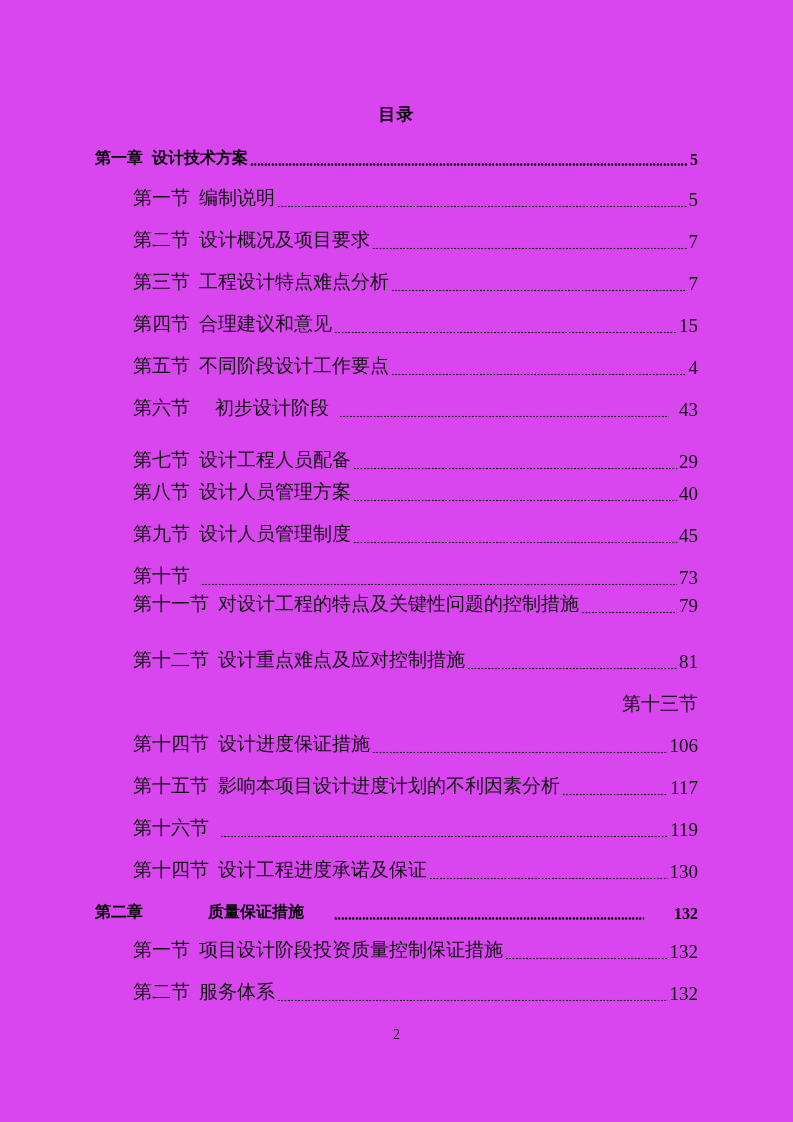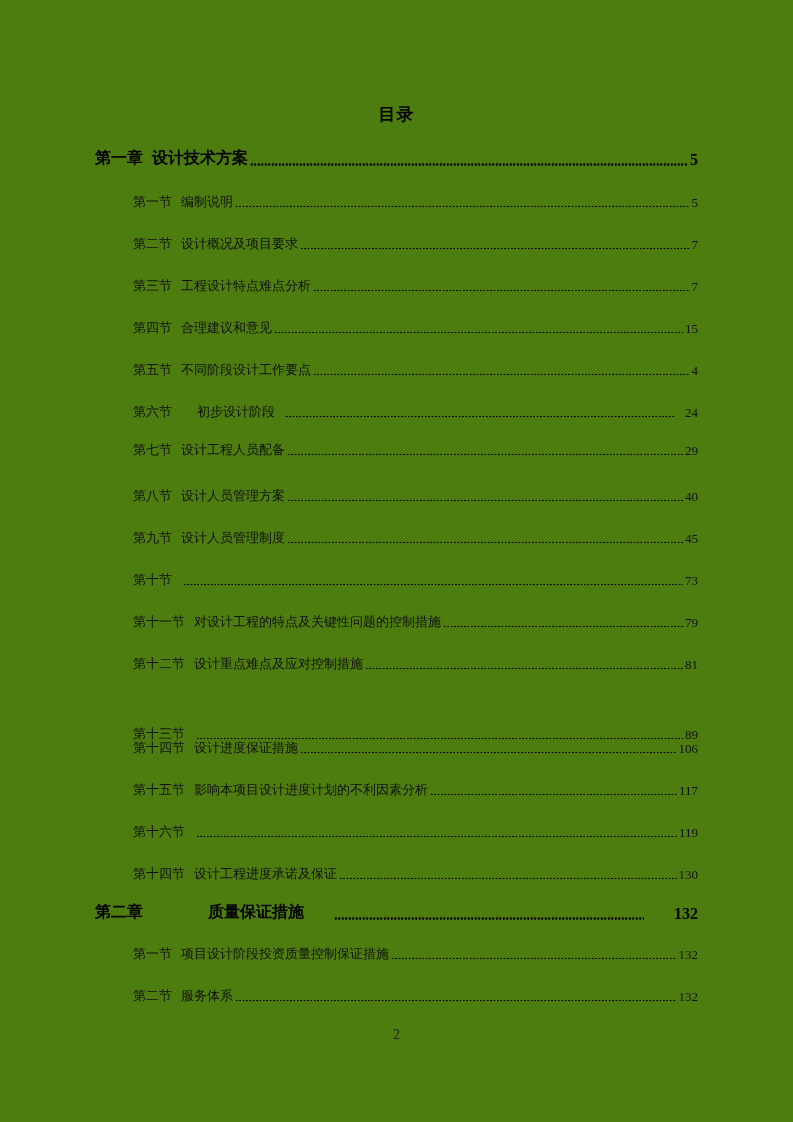--- a/index.html
+++ b/index.html
@@ -13,21 +13,21 @@
       position: relative;
       overflow: hidden;
       font-family: "Liberation Serif", "DejaVu Serif", serif;
       color: #000000;
     }
     .page {
       position: absolute;
       left: 0; top: 0;
       width: 793px;
       height: 1122px;
-      background: #4d7c0f;
+      background: #d946ef;
     }
     .toc-title {
       position: absolute;
       top: 103px;
       left: 0;
       width: 793px;
       text-align: center;
       font-size: 17px;
       font-weight: bold;
       letter-spacing: 1px;
@@ -48,21 +48,21 @@
     }
     .toc-row.chapter {
       left: 95px;
       width: 603px;
       font-weight: bold;
       font-size: 16px;
     }
     .toc-row.section {
       left: 133px;
       width: 565px;
-      font-size: 13px;
+      font-size: 19px;
       color: #111111;
     }
     .toc-row .num {
       flex: 0 0 auto;
     }
     .toc-row .gap {
       display: inline-block;
       width: 9px;
       flex: 0 0 auto;
     }
@@ -154,24 +154,24 @@
       <span class="label">不同阶段设计工作要点</span>
       <span class="leader"></span>
       <span class="page-num">4</span>
     </div>
 
     <div class="toc-row section" style="top:252px;gap:8px;">
       <span class="num">第六节</span>
         <span class="gap"></span>
       <span class="label">初步设计阶段</span>
       <span class="leader"></span>
-      <span class="page-num">24</span>
-    </div>
-
-    <div class="toc-row section" style="top:290px;">
+      <span class="page-num">43</span>
+    </div>
+
+    <div class="toc-row section" style="top:304px;">
       <span class="num">第七节</span>
         <span class="gap"></span>
       <span class="label">设计工程人员配备</span>
       <span class="leader"></span>
       <span class="page-num">29</span>
     </div>
 
     <div class="toc-row section" style="top:336px;">
       <span class="num">第八节</span>
         <span class="gap"></span>
@@ -188,37 +188,37 @@
       <span class="page-num">45</span>
     </div>
 
     <div class="toc-row section" style="top:420px;">
       <span class="num">第十节</span>
         <span class="gap"></span>
       <span class="leader"></span>
       <span class="page-num">73</span>
     </div>
 
-    <div class="toc-row section" style="top:462px;justify-content:center;">
+    <div class="toc-row section" style="top:448px;justify-content:center;">
       <span class="num">第十一节</span>
         <span class="gap"></span>
       <span class="label">对设计工程的特点及关键性问题的控制措施</span>
       <span class="leader"></span>
       <span class="page-num">79</span>
     </div>
 
     <div class="toc-row section" style="top:504px;">
       <span class="num">第十二节</span>
         <span class="gap"></span>
       <span class="label">设计重点难点及应对控制措施</span>
       <span class="leader"></span>
       <span class="page-num">81</span>
     </div>
 
-    <div class="toc-row section" style="top:574px;">
+    <div class="toc-row section" style="top:546px;flex-direction:column;">
       <span class="num">第十三节</span>
         <span class="gap"></span>
       <span class="leader"></span>
       <span class="page-num">89</span>
     </div>
 
     <div class="toc-row section" style="top:588px;">
       <span class="num">第十四节</span>
         <span class="gap"></span>
       <span class="label">设计进度保证措施</span>

